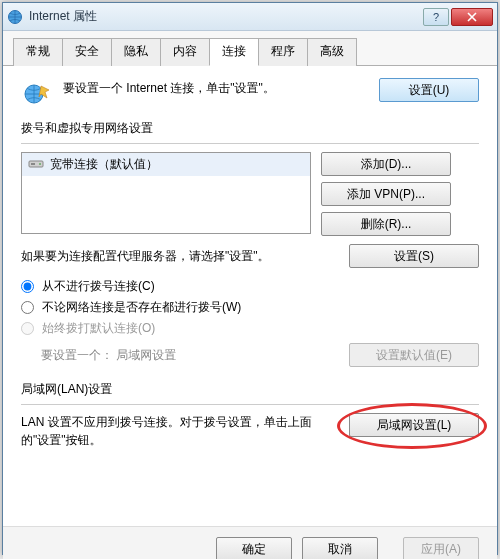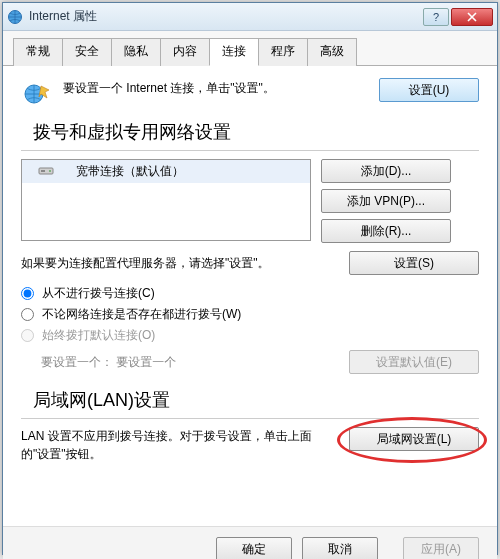--- a/index.html
+++ b/index.html
@@ -13,25 +13,25 @@
     .tb-close { width: 42px; background: linear-gradient(#f08080,#c73030); border-color: #a02020; color: #fff; font-weight: bold; }
     .tabs { display: flex; padding: 6px 10px 0 10px; border-bottom: 1px solid #b0b0b0; background: #f7f7f7; }
     .tab { padding: 4px 12px 5px; border: 1px solid #b0b0b0; border-bottom: none; background: #eee; margin-right: -1px; cursor: pointer; font-size: 12px; position: relative; top: 1px; }
     .tab.active { background: #fff; border-bottom: 1px solid #fff; z-index: 2; }
     .content { padding: 12px 18px; background: #fff; height: 460px; }
     .row-conn { display: flex; align-items: flex-start; margin-bottom: 10px; }
     .globe-icon { width: 32px; height: 32px; margin-right: 10px; }
     .conn-text { flex: 1; font-size: 12px; line-height: 1.4; padding-top: 2px; }
     .btn { min-width: 104px; height: 24px; background: linear-gradient(#f8f8f8,#e4e4e4); border: 1px solid #8a8a8a; border-radius: 2px; font-size: 12px; cursor: pointer; padding: 0 8px; }
     .btn-setup { min-width: 100px; background: linear-gradient(#eaf6ff,#c8e4f8); border: 1px solid #5a9ad0; }
-    .group-label { font-size: 18px; margin: 8px 12px 6px; }
+    .group-label { font-size: 12px; margin: 8px 0 6px; }
     .hr { border: none; border-top: 1px solid #ccc; margin: 4px 0 8px; }
     .flex-row { display: flex; align-items: flex-start; gap: 10px; }
     .listbox { width: 290px; height: 82px; border: 1px solid #999; background: #fff; overflow: auto; }
-    .list-item { display: flex; align-items: center; padding: 3px 16px; gap: 22px; }
+    .list-item { display: flex; align-items: center; padding: 3px 6px; gap: 6px; }
     .list-item.selected { background: #e8f0fa; }
     .btn-col { display: flex; flex-direction: column; gap: 6px; }
     .btn-col .btn { width: 130px; }
     .proxy-row { display: flex; align-items: center; margin-top: 8px; }
     .proxy-text { flex: 1; font-size: 12px; }
     .radios { margin-top: 10px; }
     .radio-row { display: flex; align-items: center; margin: 4px 0; font-size: 12px; gap: 4px; }
     .radio-row input { margin-right: 4px; }
     .disabled { color: #9a9a9a; }
     .default-row { display: flex; align-items: center; margin-top: 6px; }
@@ -129,21 +129,21 @@
       </label>
       <label class="radio-row disabled">
         <input type="radio" name="dial" disabled="" style="">
         <span>始终拨打默认连接(O)</span>
       </label>
     </div>
 
     <div class="default-row">
       <div class="default-text">
         <span>要设置一个：</span>
-        <span>要设置一个</span>
+        <span>局域网设置</span>
       </div>
       <button class="btn btn-disabled" disabled="" style="width:130px">设置默认值(E)</button>
     </div>
 
     <div class="lan-group">
       <div class="group-label">局域网(LAN)设置</div>
       <hr class="hr">
       <div class="lan-row">
         <div class="lan-text">LAN 设置不应用到拨号连接。对于拨号设置，单击上面的"设置"按钮。</div>
         <button class="btn" style="width:130px">局域网设置(L)</button>

